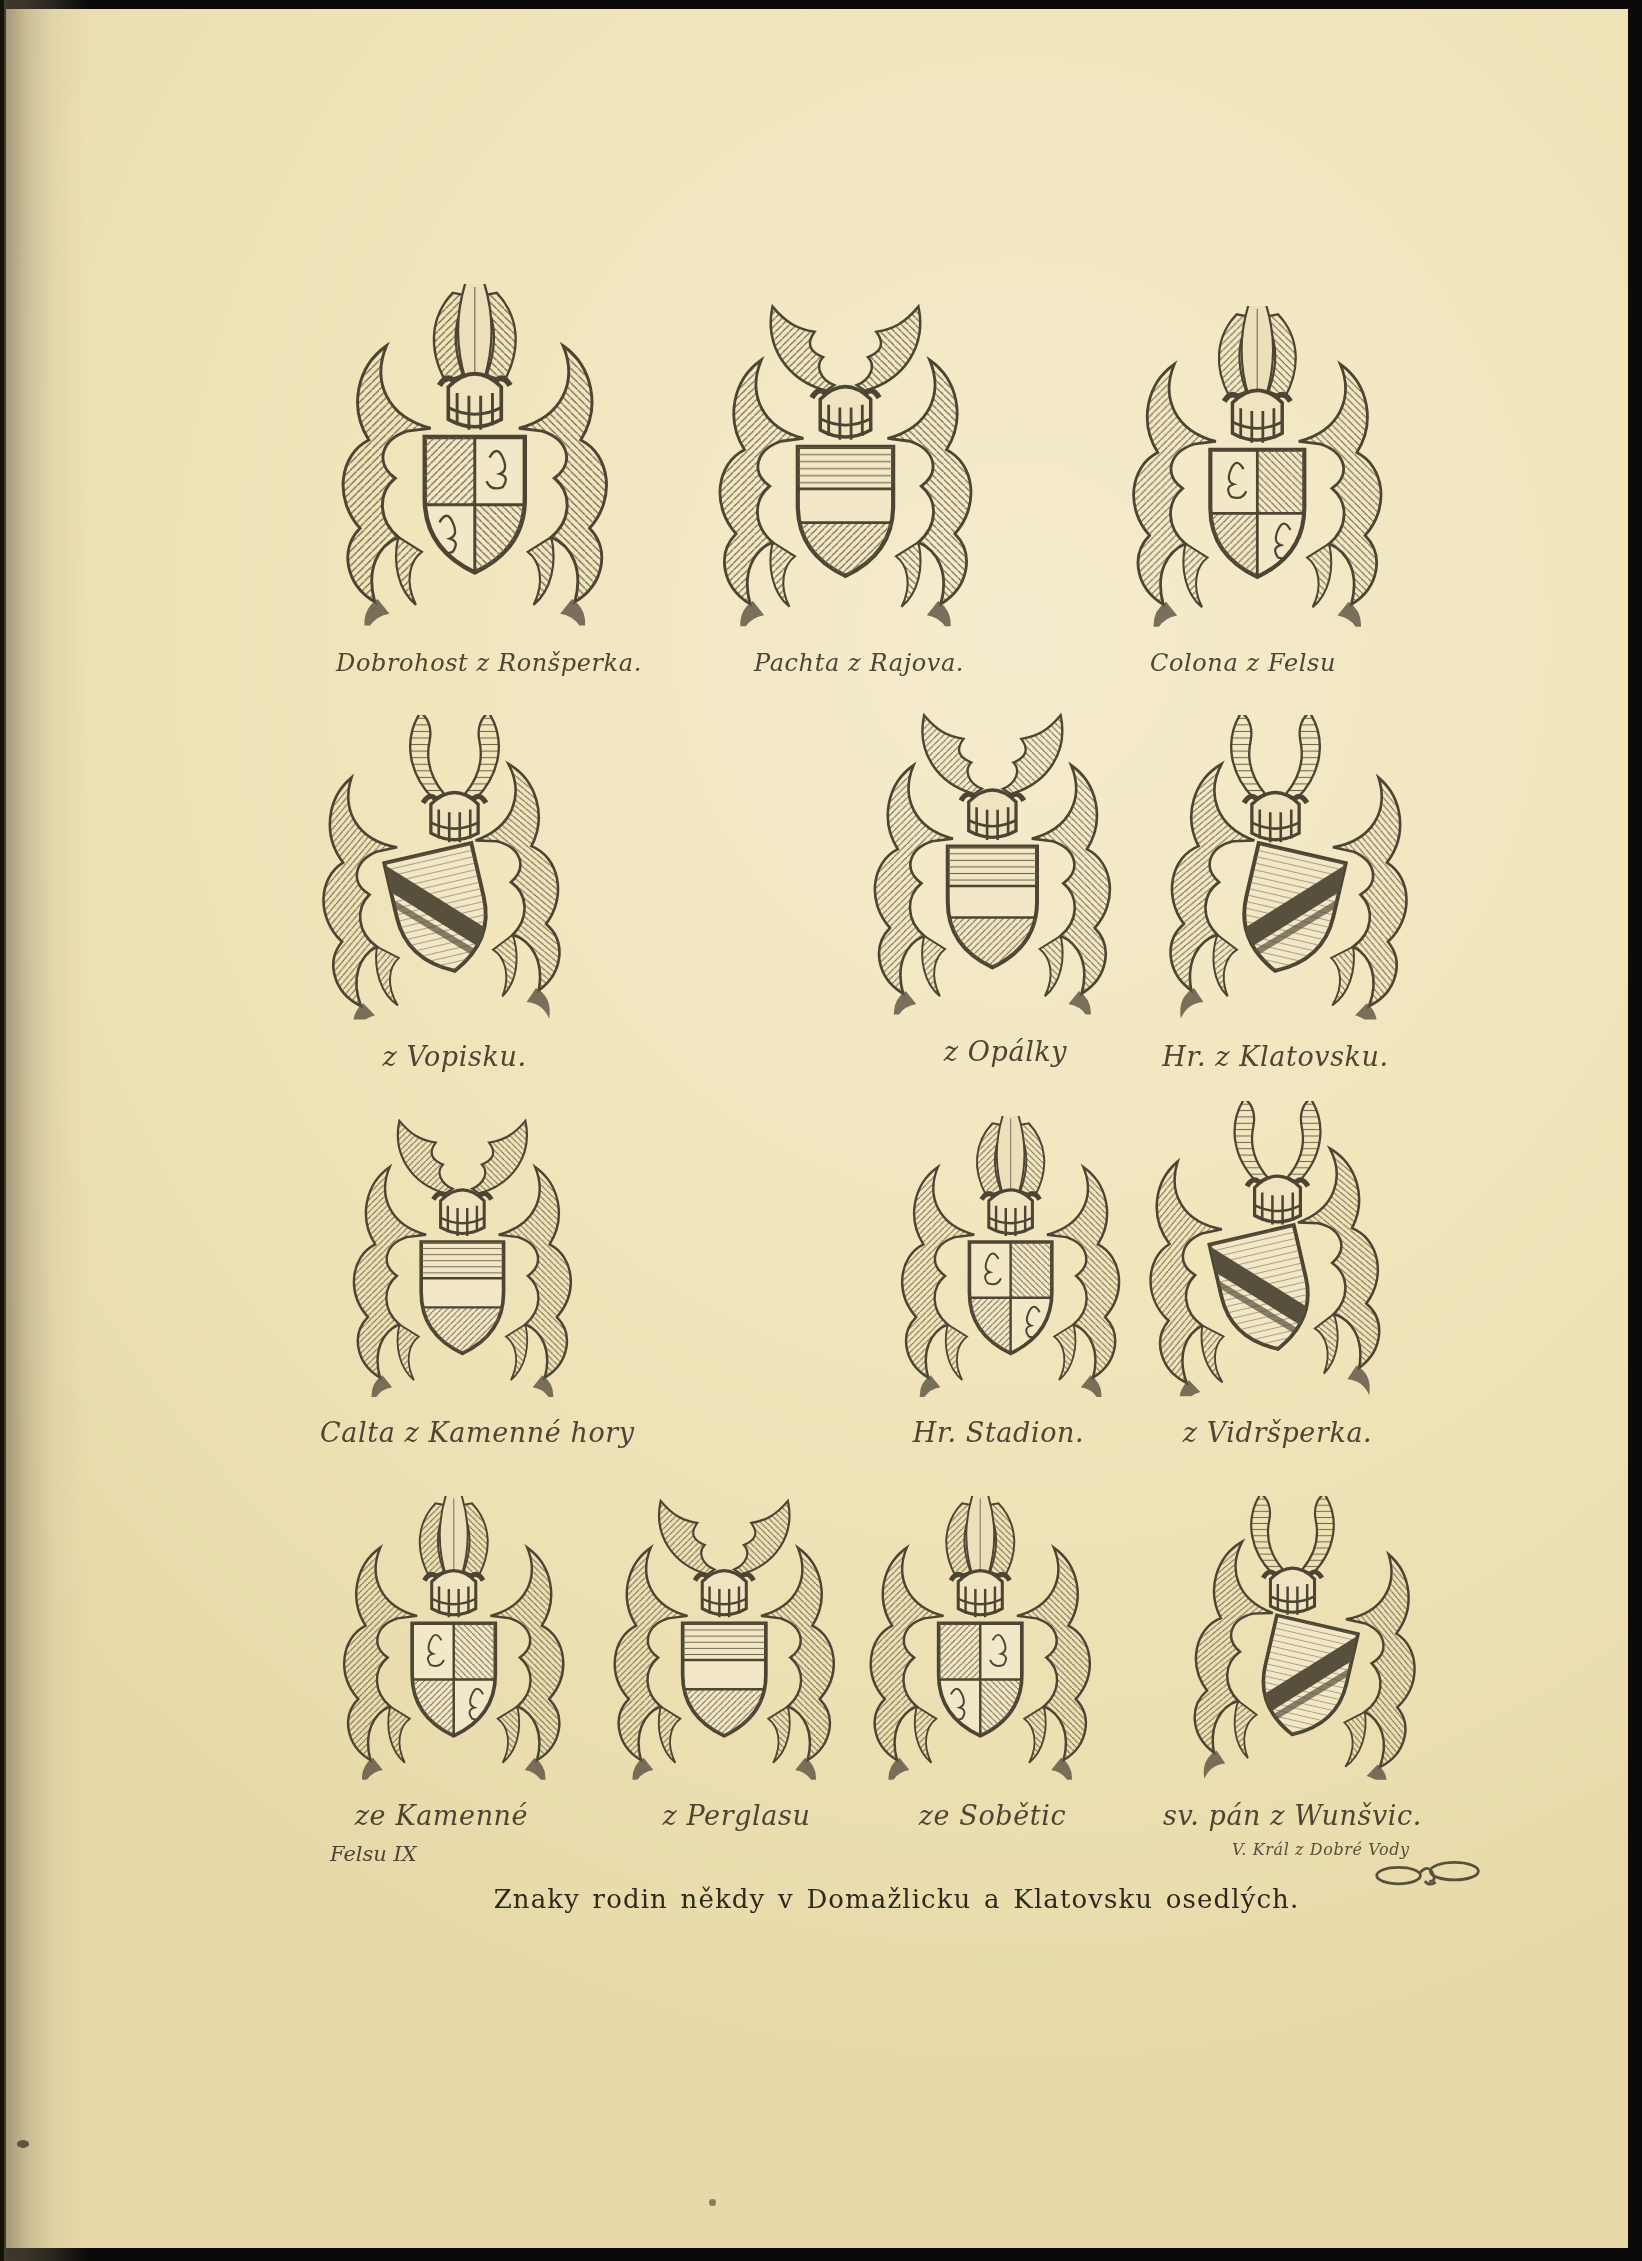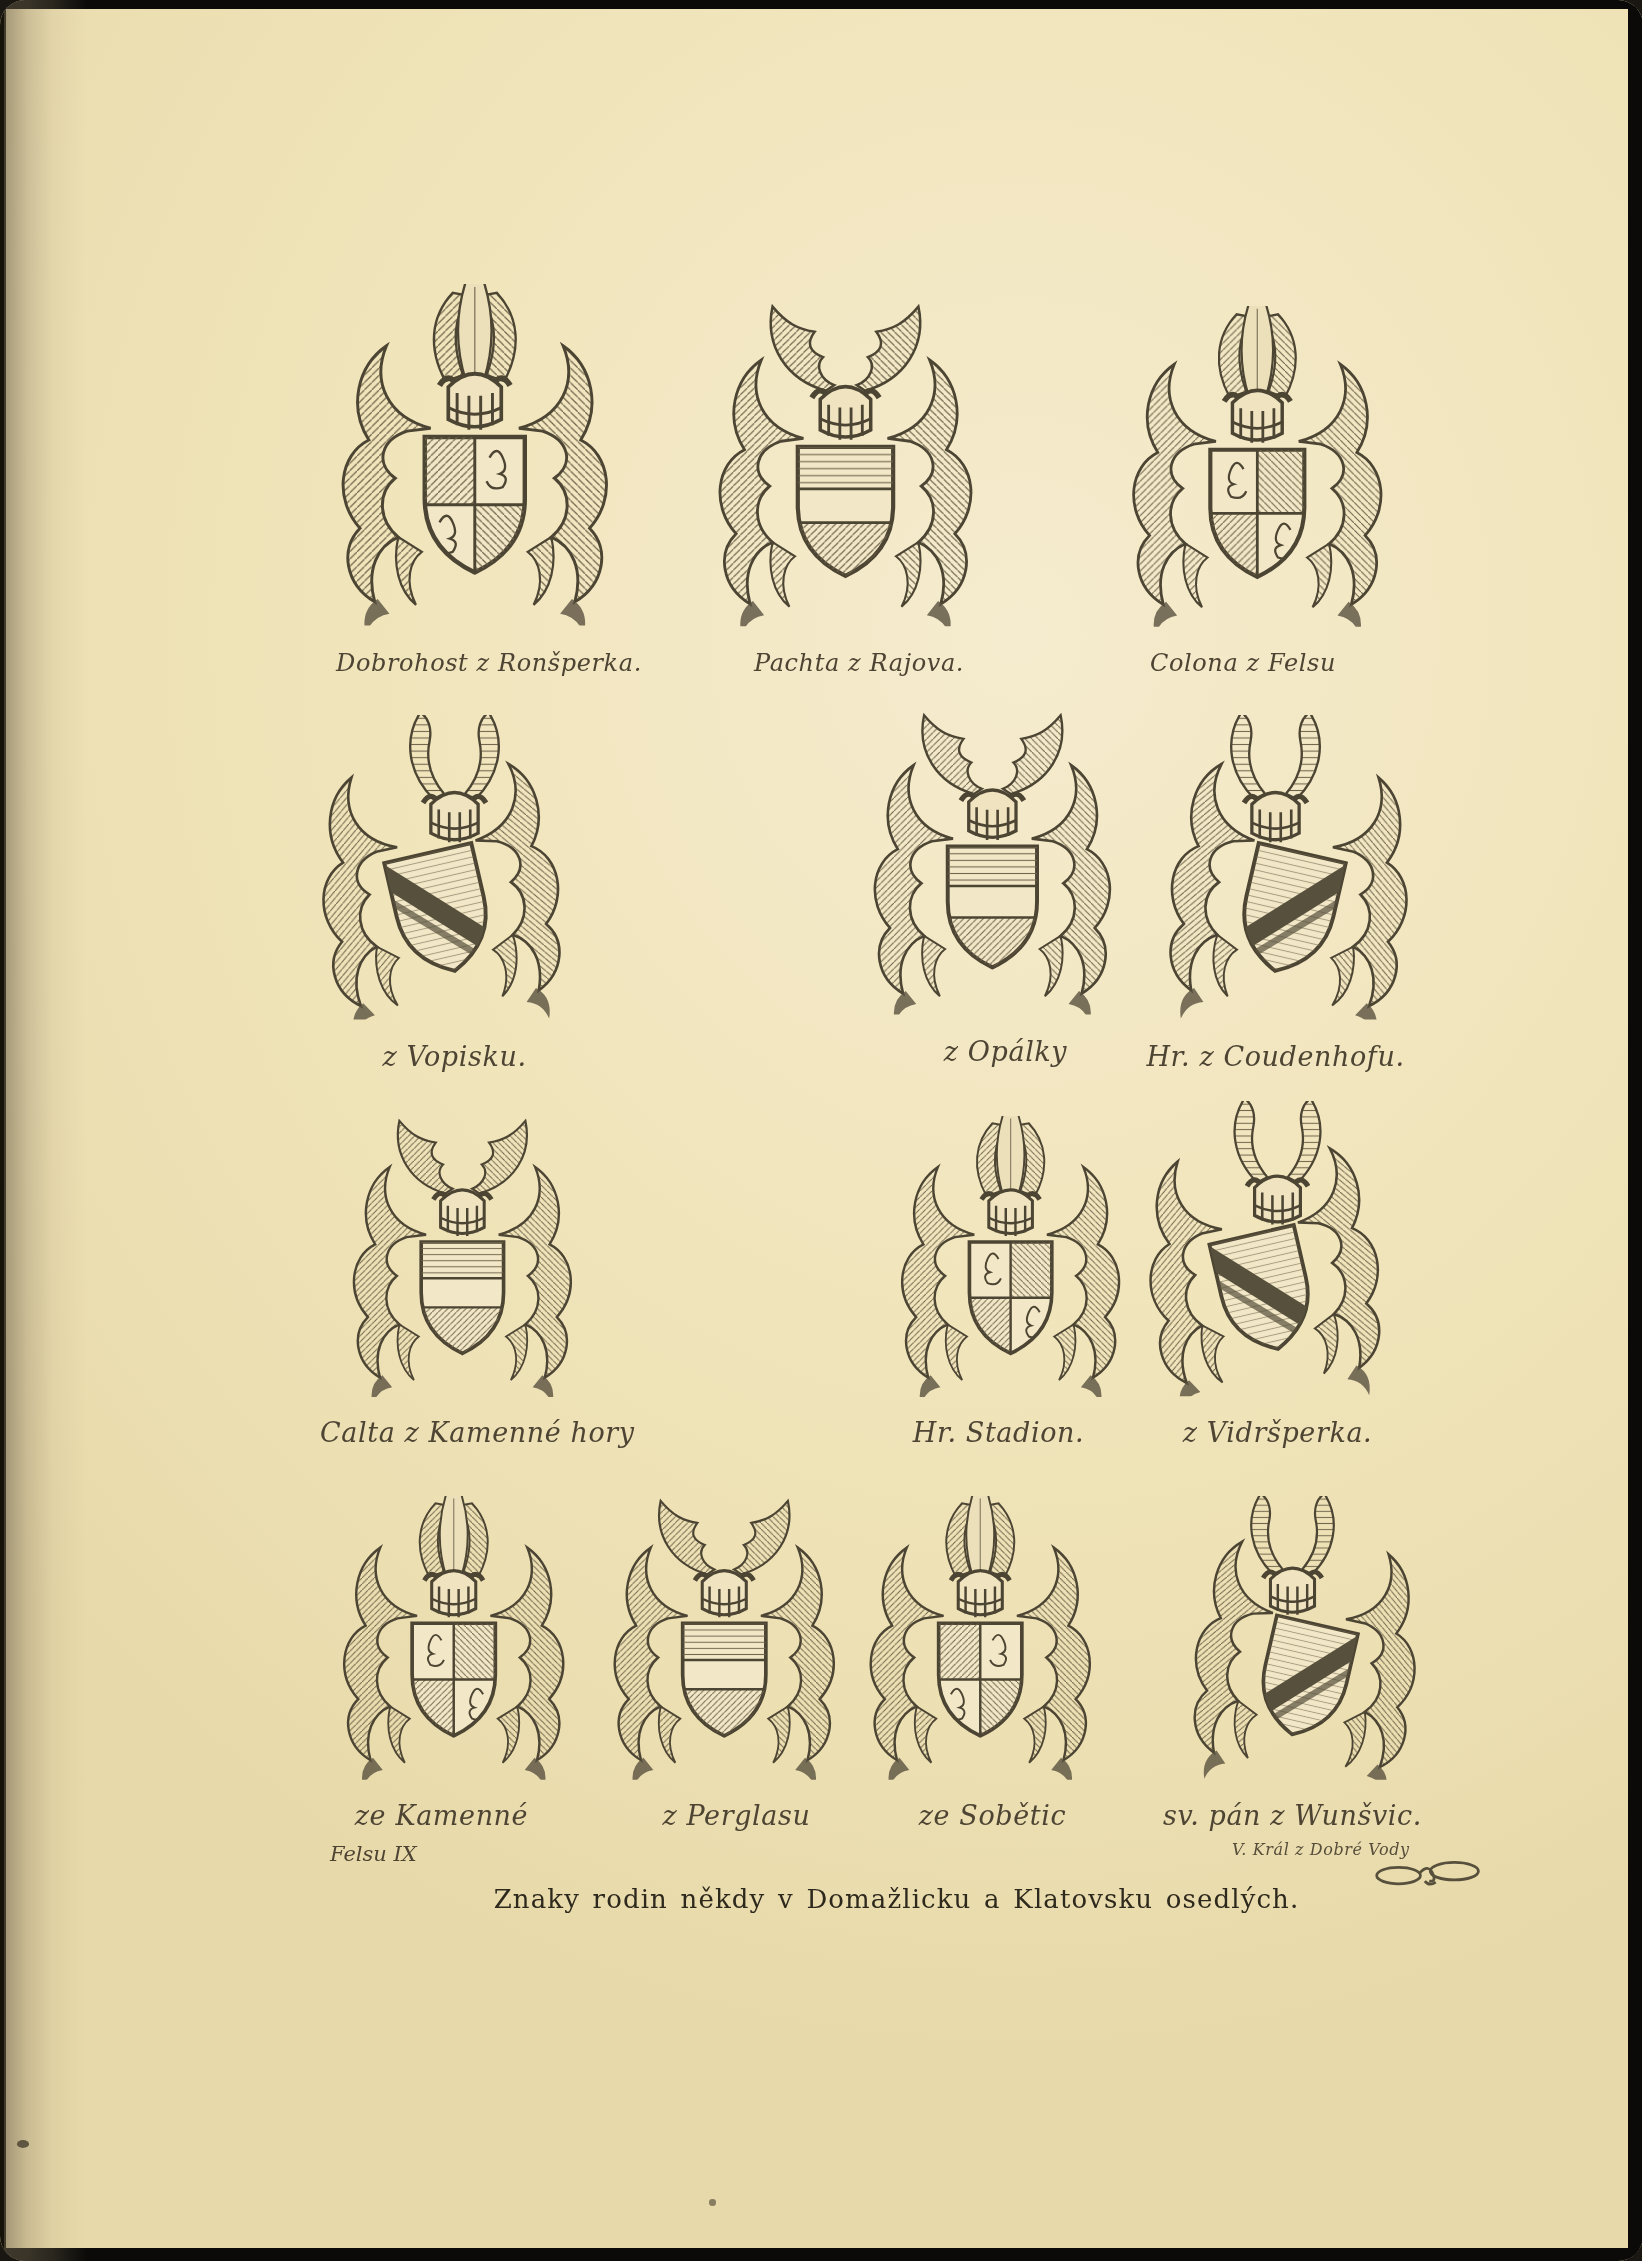--- a/index.html
+++ b/index.html
@@ -8,21 +8,20 @@
     background: #1a1712;
     font-family: "DejaVu Serif", serif;
   }
   .page {
     position: relative;
     width: 1643px;
     height: 2261px;
     overflow: hidden;
     background:
       radial-gradient(ellipse 1324px 1435px at 62% 28%, #f5eccf 0%, #f1e5bc 46%, #ecdfb2 78%, #e7d9a9 100%);
-    border-radius: 25px;
   }
   
   .edge-top    { position:absolute; left:0; top:0; width:100%; height:8.8px; background:#0b0a08; }
   .edge-bottom { position:absolute; left:0; bottom:0; width:100%; height:13.2px; background:#0b0a08; }
   .edge-right  { position:absolute; right:0; top:5.5px; width:15.5px; height:2256px; background:#0b0a08; }
   .edge-left   { position:absolute; left:0; top:0; width:5.5px; height:100%; background:#151209; }
   .gutter {
     position:absolute; left:4.4px; top:0; width:83px; height:100%;
     background: linear-gradient(to right,
       rgba(104,92,71,.55) 0%,
@@ -229,21 +228,21 @@
   <figure class="cell" style="left:851px; top:710px; width:309px">
     <svg class="achv" viewBox="10 14 200 246" width="287" height="323">
         <use href="#crestC"></use>
       </svg>
     <figcaption class="cap">z Opálky</figcaption>
   </figure>
   <figure class="cell" style="left:1121px; top:715px; width:309px">
     <svg class="achv flip" viewBox="10 14 200 246" width="287" height="323">
         <use href="#crestB"></use>
       </svg>
-    <figcaption class="cap">Hr. z Coudenhofu.</figcaption>
+    <figcaption class="cap">Hr. z Klatovsku.</figcaption>
   </figure>
 
   <figure class="cell" style="left:320px; top:1116px; width:309px">
     <svg class="achv" viewBox="10 14 200 246" width="287" height="298">
         <use href="#crestC"></use>
       </svg>
     <figcaption class="cap">Calta z Kamenné hory</figcaption>
   </figure>
   <figure class="cell" style="left:844px; top:1116px; width:309px">
     <svg class="achv flip" viewBox="10 14 200 246" width="287" height="298">

